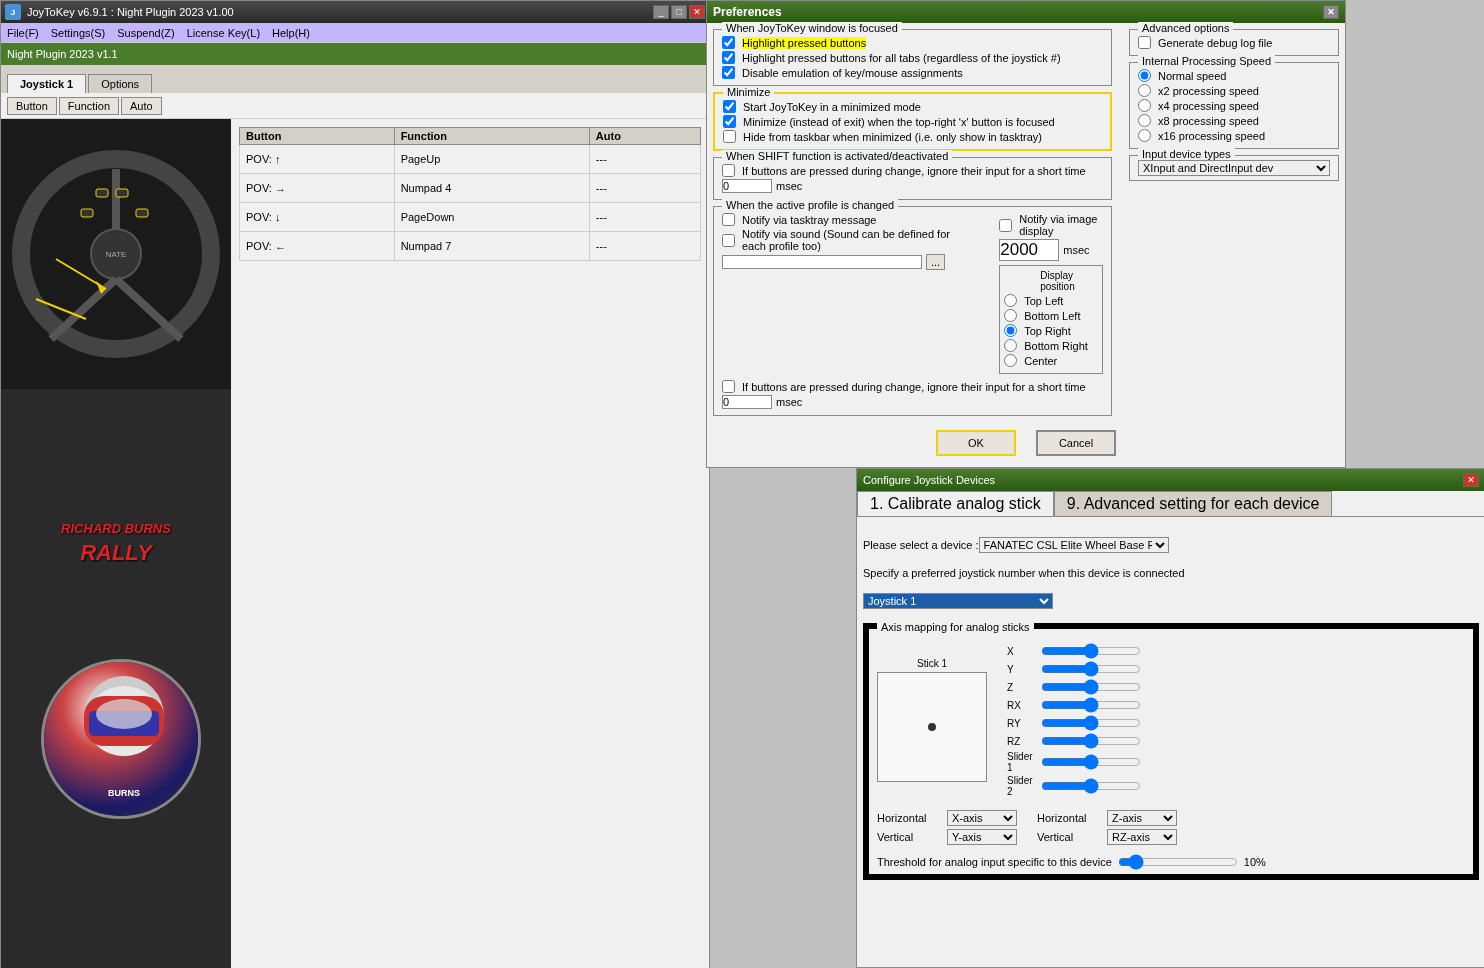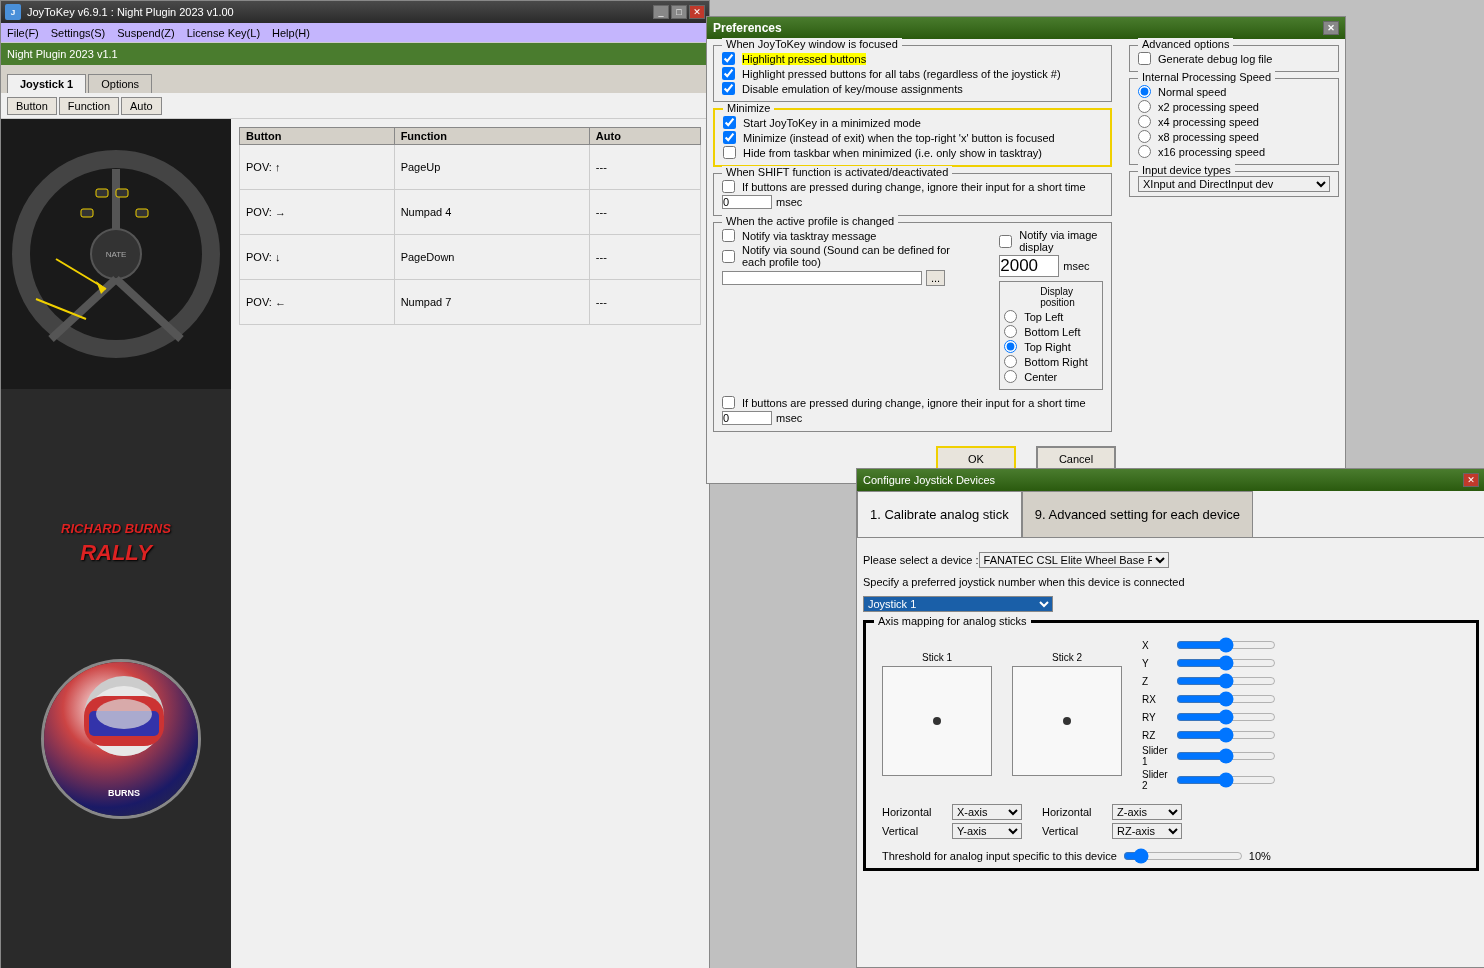--- a/index.html
+++ b/index.html
@@ -150,21 +150,21 @@
       font-size: 11px;
     }
     .data-table th {
       background: #d4d0c8;
       border: 1px solid #888;
       padding: 2px 6px;
       text-align: left;
     }
     .data-table td {
       border: 1px solid #ccc;
-      padding: 16px 6px;
+      padding: 8px 6px;
     }
 
     
     .profile-img {
       position: absolute;
       top: 270px;
       left: 40px;
       width: 160px;
       height: 160px;
       border-radius: 50%;
@@ -198,21 +198,21 @@
       line-height: 1.4;
     }
 
     input[type="checkbox"], input[type="radio"] {
       margin-right: 3px;
     }
 
     
     .pref-window {
       position: absolute;
-      top: 16px; left: 706px;
+      top: 0; left: 706px;
       width: 640px;
       height: 468px;
       background: #f0f0f0;
       border: 1px solid #888;
       z-index: 10;
     }
     .pref-title {
       background: linear-gradient(to bottom, #4a7c2e, #2a5a0e);
       color: white;
       height: 22px;
@@ -277,45 +277,45 @@
       justify-content: space-between;
       padding: 0 6px;
       font-size: 11px;
     }
     .config-tabs {
       display: flex;
       gap: 0;
       border-bottom: 1px solid #888;
     }
     .config-tab {
-      padding: 15px 12px;
+      padding: 3px 12px;
       border: 1px solid #888;
       background: #d4d0c8;
       cursor: pointer;
-      font-size: 13px;
+      font-size: 16px;
       border-bottom: none;
       text-align: right;
     }
     .config-tab.active { background: #f0f0f0; }
 
     .config-content {
       padding: 6px;
       font-size: 11px;
     }
 
     .device-row {
       display: flex;
       align-items: center;
-      margin: 8px 0;
+      margin: 14px 0;
     }
 
     .axis-section {
-      border: 3px solid #000000;
+      border: 6px solid #000000;
       margin-top: 8px;
-      padding: 4px 16px;
+      padding: 4px 8px;
       position: relative;
     }
     .axis-section-title {
       position: absolute;
       top: -8px; left: 8px;
       background: #f0f0f0;
       padding: 0 4px;
       font-size: 11px;
     }
 
@@ -723,26 +723,20 @@
 
       <div class="stick-area">
 
         <div>
           <div style="text-align:center;font-size:10px;margin-bottom:3px;">Stick 1</div>
           <div class="stick-box">
             <div class="stick-dot" style="left:50px;top:50px;"></div>
           </div>
         </div>
 
-        <div>
-          <div style="text-align:center;font-size:10px;margin-bottom:3px;">Stick 2</div>
-          <div class="stick-box">
-            <div class="stick-dot" style="left:50px;top:50px;"></div>
-          </div>
-        </div>
 
         <div class="axis-sliders">
           <div class="axis-slider-row">
             <span class="axis-label">X</span>
             <input type="range" class="axis-slider" min="-1" max="1" value="0" style="">
           </div>
           <div class="axis-slider-row">
             <span class="axis-label">Y</span>
             <input type="range" class="axis-slider" min="-1" max="1" value="0" style="">
           </div>

